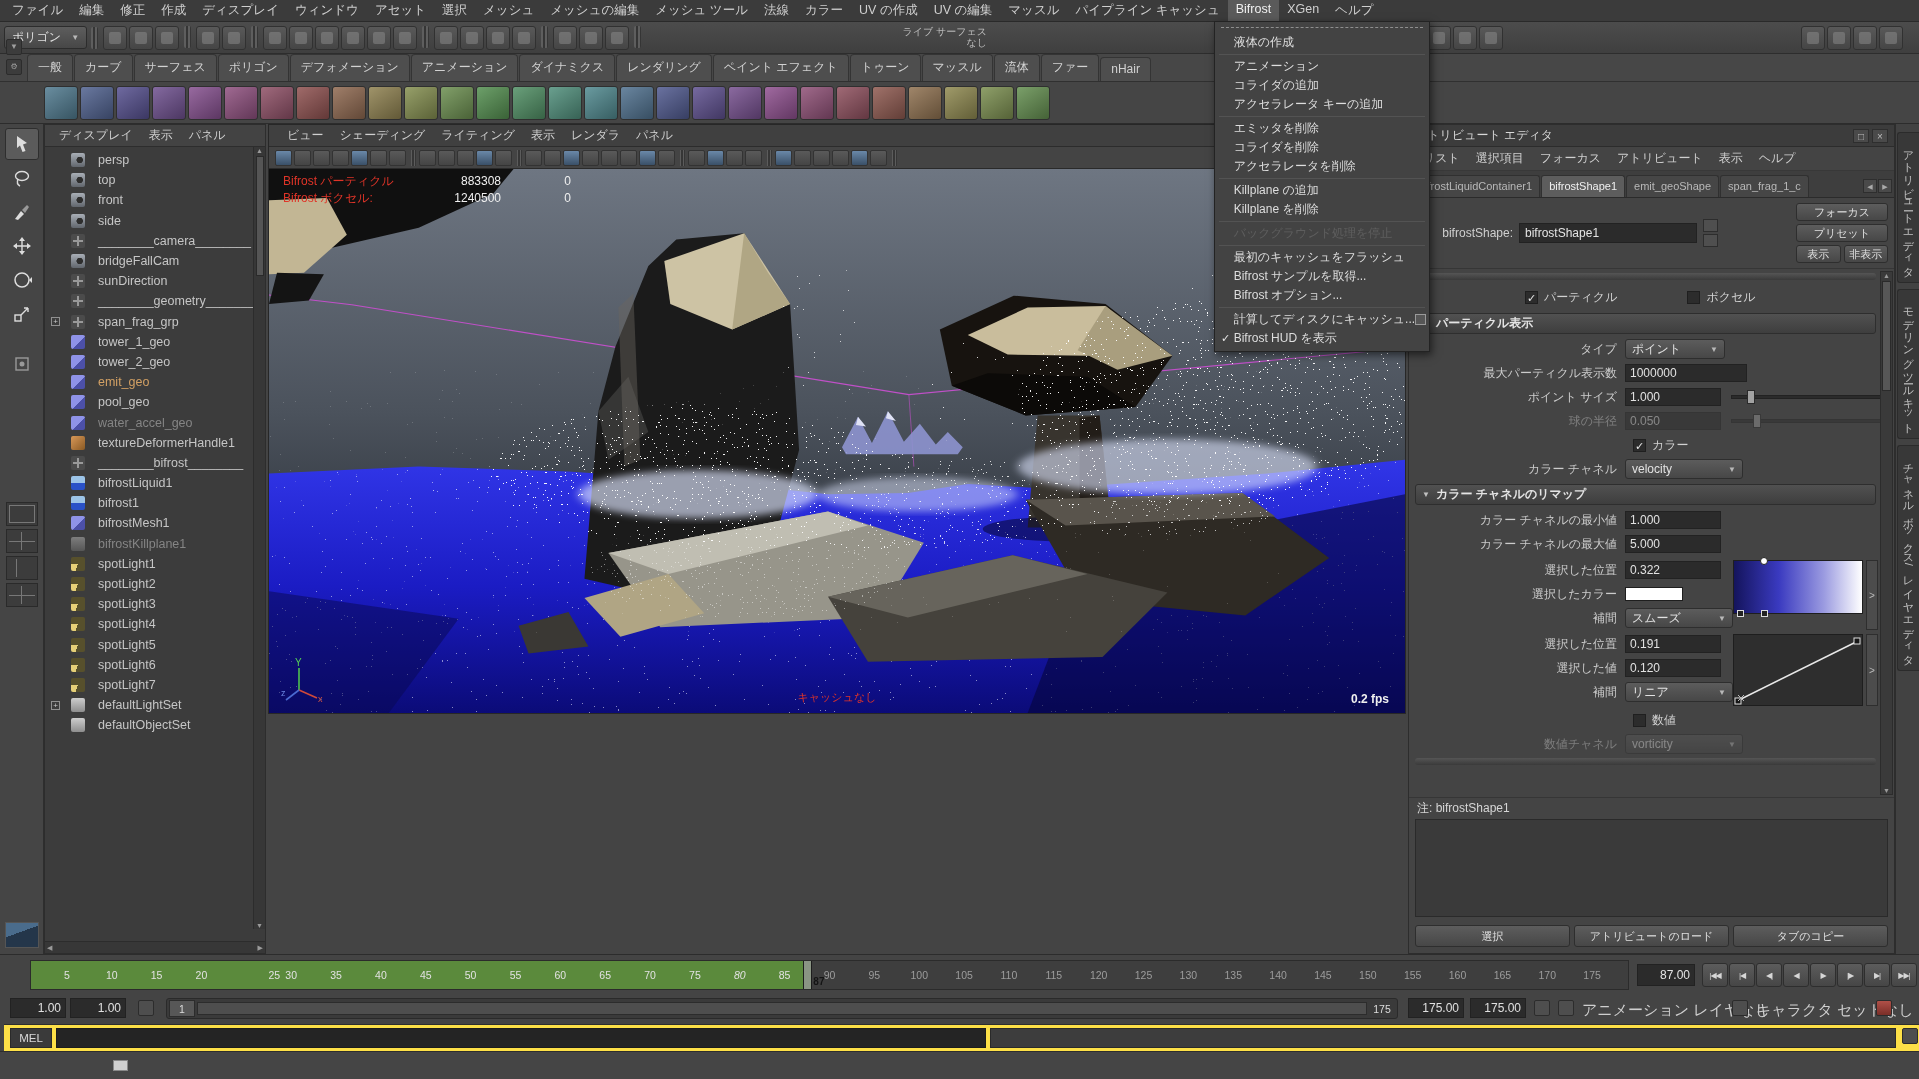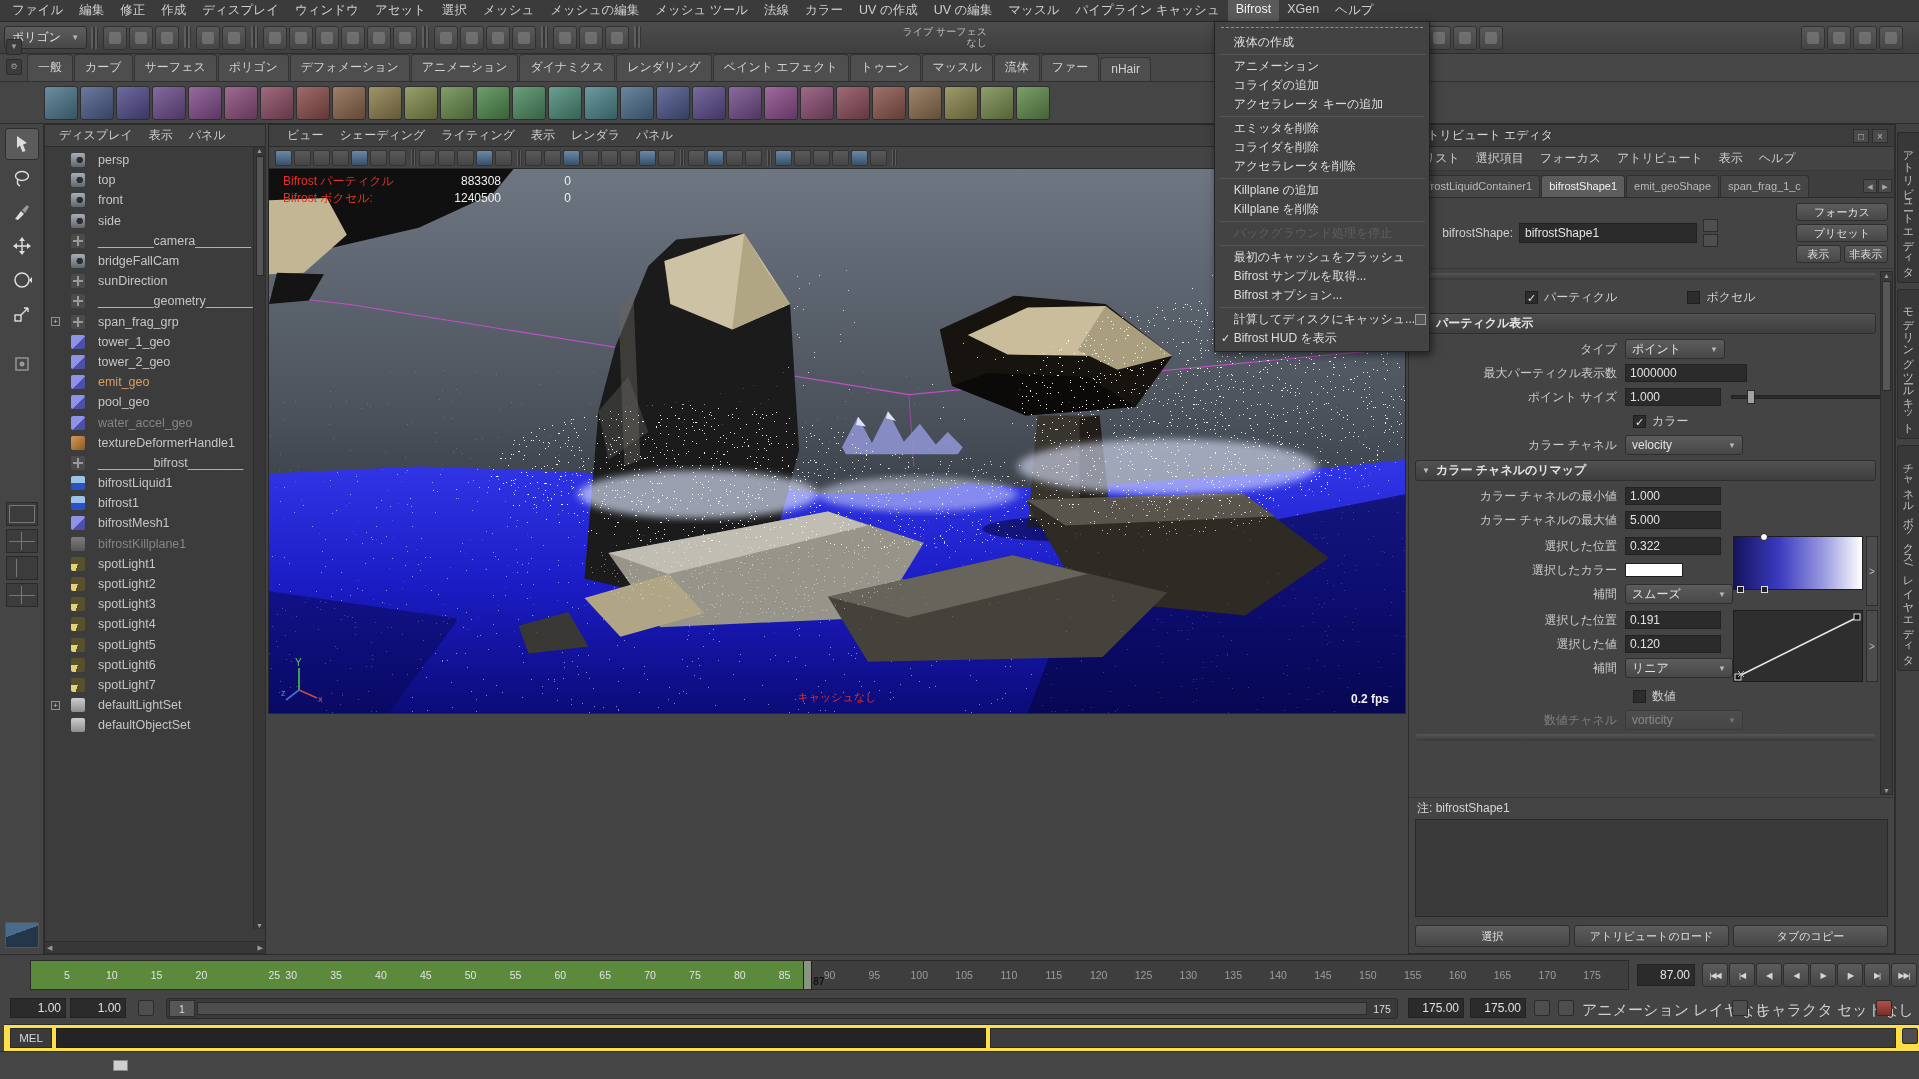--- a/index.html
+++ b/index.html
@@ -877,20 +877,27 @@
         <span class="aelabel">最大パーティクル表示数</span>
         <input class="aefield wide" value="1000000" style="">
       </div>
       <div class="aerow">
         <span class="aelabel">ポイント サイズ</span>
         <input class="aefield" value="1.000" style="">
         <div class="aeslider">
             <div class="hnd" style="left:10%"></div>
           </div>
       </div>
+      <div class="aerow disabled">
+        <span class="aelabel">球の半径</span>
+        <input class="aefield" value="0.050" style="">
+        <div class="aeslider">
+            <div class="hnd" style="left:14%"></div>
+          </div>
+      </div>
       <div class="aerow" style="padding-left:220px;gap:6px">
         <span class="cbx">✓</span>
         <span class="cbxlab">カラー</span>
       </div>
       <div class="aerow">
         <span class="aelabel">カラー チャネル</span>
         <div class="aedd" style="min-width:118px">
           <span>velocity</span>
             <span class="sp"></span>
           <span class="caret">▼</span>
@@ -1016,21 +1023,21 @@
         <div class="ttick" style="left: 16.2921%;">30</div>
         <div class="ttick" style="left: 19.1011%;">35</div>
         <div class="ttick" style="left: 21.9101%;">40</div>
         <div class="ttick" style="left: 24.7191%;">45</div>
         <div class="ttick" style="left: 27.5281%;">50</div>
         <div class="ttick" style="left: 30.3371%;">55</div>
         <div class="ttick" style="left: 33.1461%;">60</div>
         <div class="ttick" style="left: 35.9551%;">65</div>
         <div class="ttick" style="left: 38.764%;">70</div>
         <div class="ttick" style="left: 41.573%;">75</div>
-        <div class="ttick" style="left: 44.382%;">80</div>
+        <div class="ttick" style="left: 44.382%; font-style: italic;">80</div>
         <div class="ttick" style="left: 47.191%;">85</div>
         <div class="ttick dim" style="left: 50%;">90</div>
         <div class="ttick dim" style="left: 52.809%;">95</div>
         <div class="ttick dim" style="left: 55.618%;">100</div>
         <div class="ttick dim" style="left: 58.427%;">105</div>
         <div class="ttick dim" style="left: 61.236%;">110</div>
         <div class="ttick dim" style="left: 64.0449%;">115</div>
         <div class="ttick dim" style="left: 66.8539%;">120</div>
         <div class="ttick dim" style="left: 69.6629%;">125</div>
         <div class="ttick dim" style="left: 72.4719%;">130</div>

